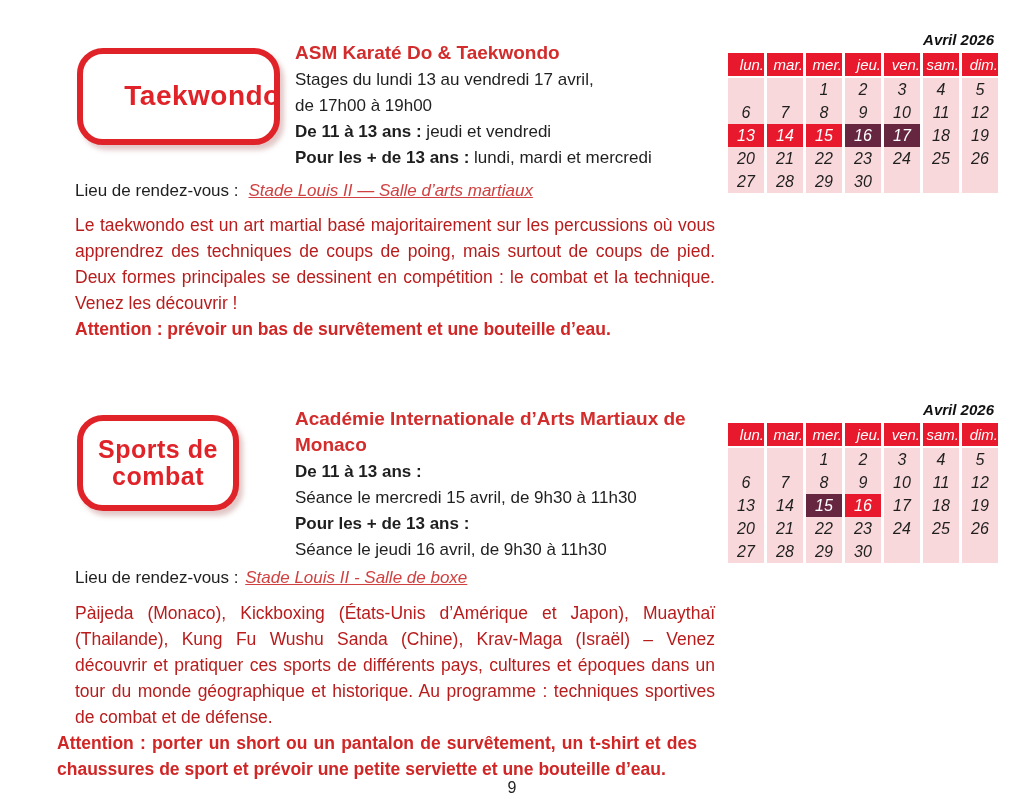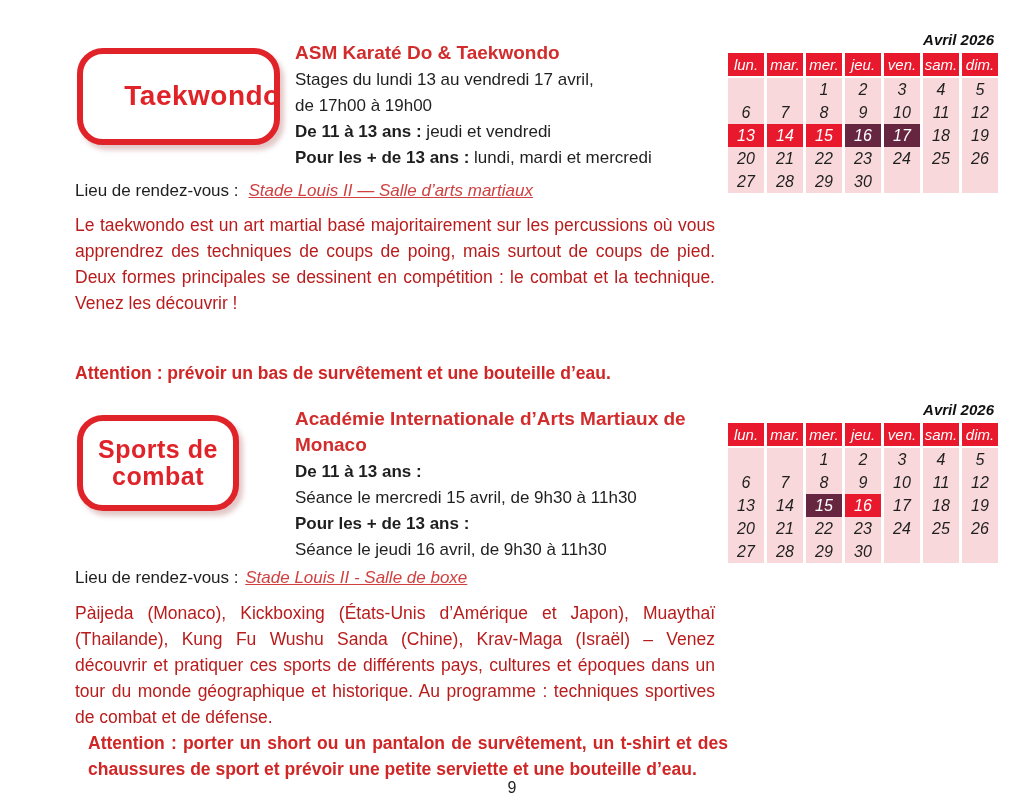--- a/index.html
+++ b/index.html
@@ -56,21 +56,21 @@
   }
   .cal-head-row, .cal-grid {
     display:grid;
     grid-template-columns:repeat(7, 36px);
     column-gap:3px;
   }
   .cal-head-row { margin-bottom:2px; }
   .cal-head {
     background:#e8192c; color:#ffffff;
     font-size:15px; height:23px; line-height:23px;
-    text-align:center;
+    text-align:right;
   }
   .cal-cell {
     background:#f8d8da; color:#1f1f1f;
     font-size:16px; height:23px; line-height:23px;
     text-align:center;
   }
   .cal-cell.hl-red  { background:#e8192c; color:#ffffff; }
   .cal-cell.hl-dark { background:#662640; color:#ffffff; }
 
   
@@ -89,22 +89,22 @@
     width:640px; font-size:17.5px; line-height:26px;
     text-align:justify; text-align-last:left; color:#b91c1c;
   }
   .desc-1 { left:75px; top:212px; }
   .desc-2 { left:75px; top:600px; }
   .warning {
     width:640px; font-size:17.5px; line-height:26px;
     font-weight:bold; color:#d02626;
     text-align:justify; text-align-last:left;
   }
-  .warning-1 { left:75px; top:316px;margin-top:44px; }
-  .warning-2 { left:88px; top:730px; }
+  .warning-1 { left:75px; top:316px; }
+  .warning-2 { left:57px; top:730px; }
 
   .pagenum {
     left:0; top:779px; width:1024px;
     text-align:center; font-size:16px; color:#1f1f1f;
   }
 </style>
 </head>
 <body>
 
 <div class="abs badge badge-1">

